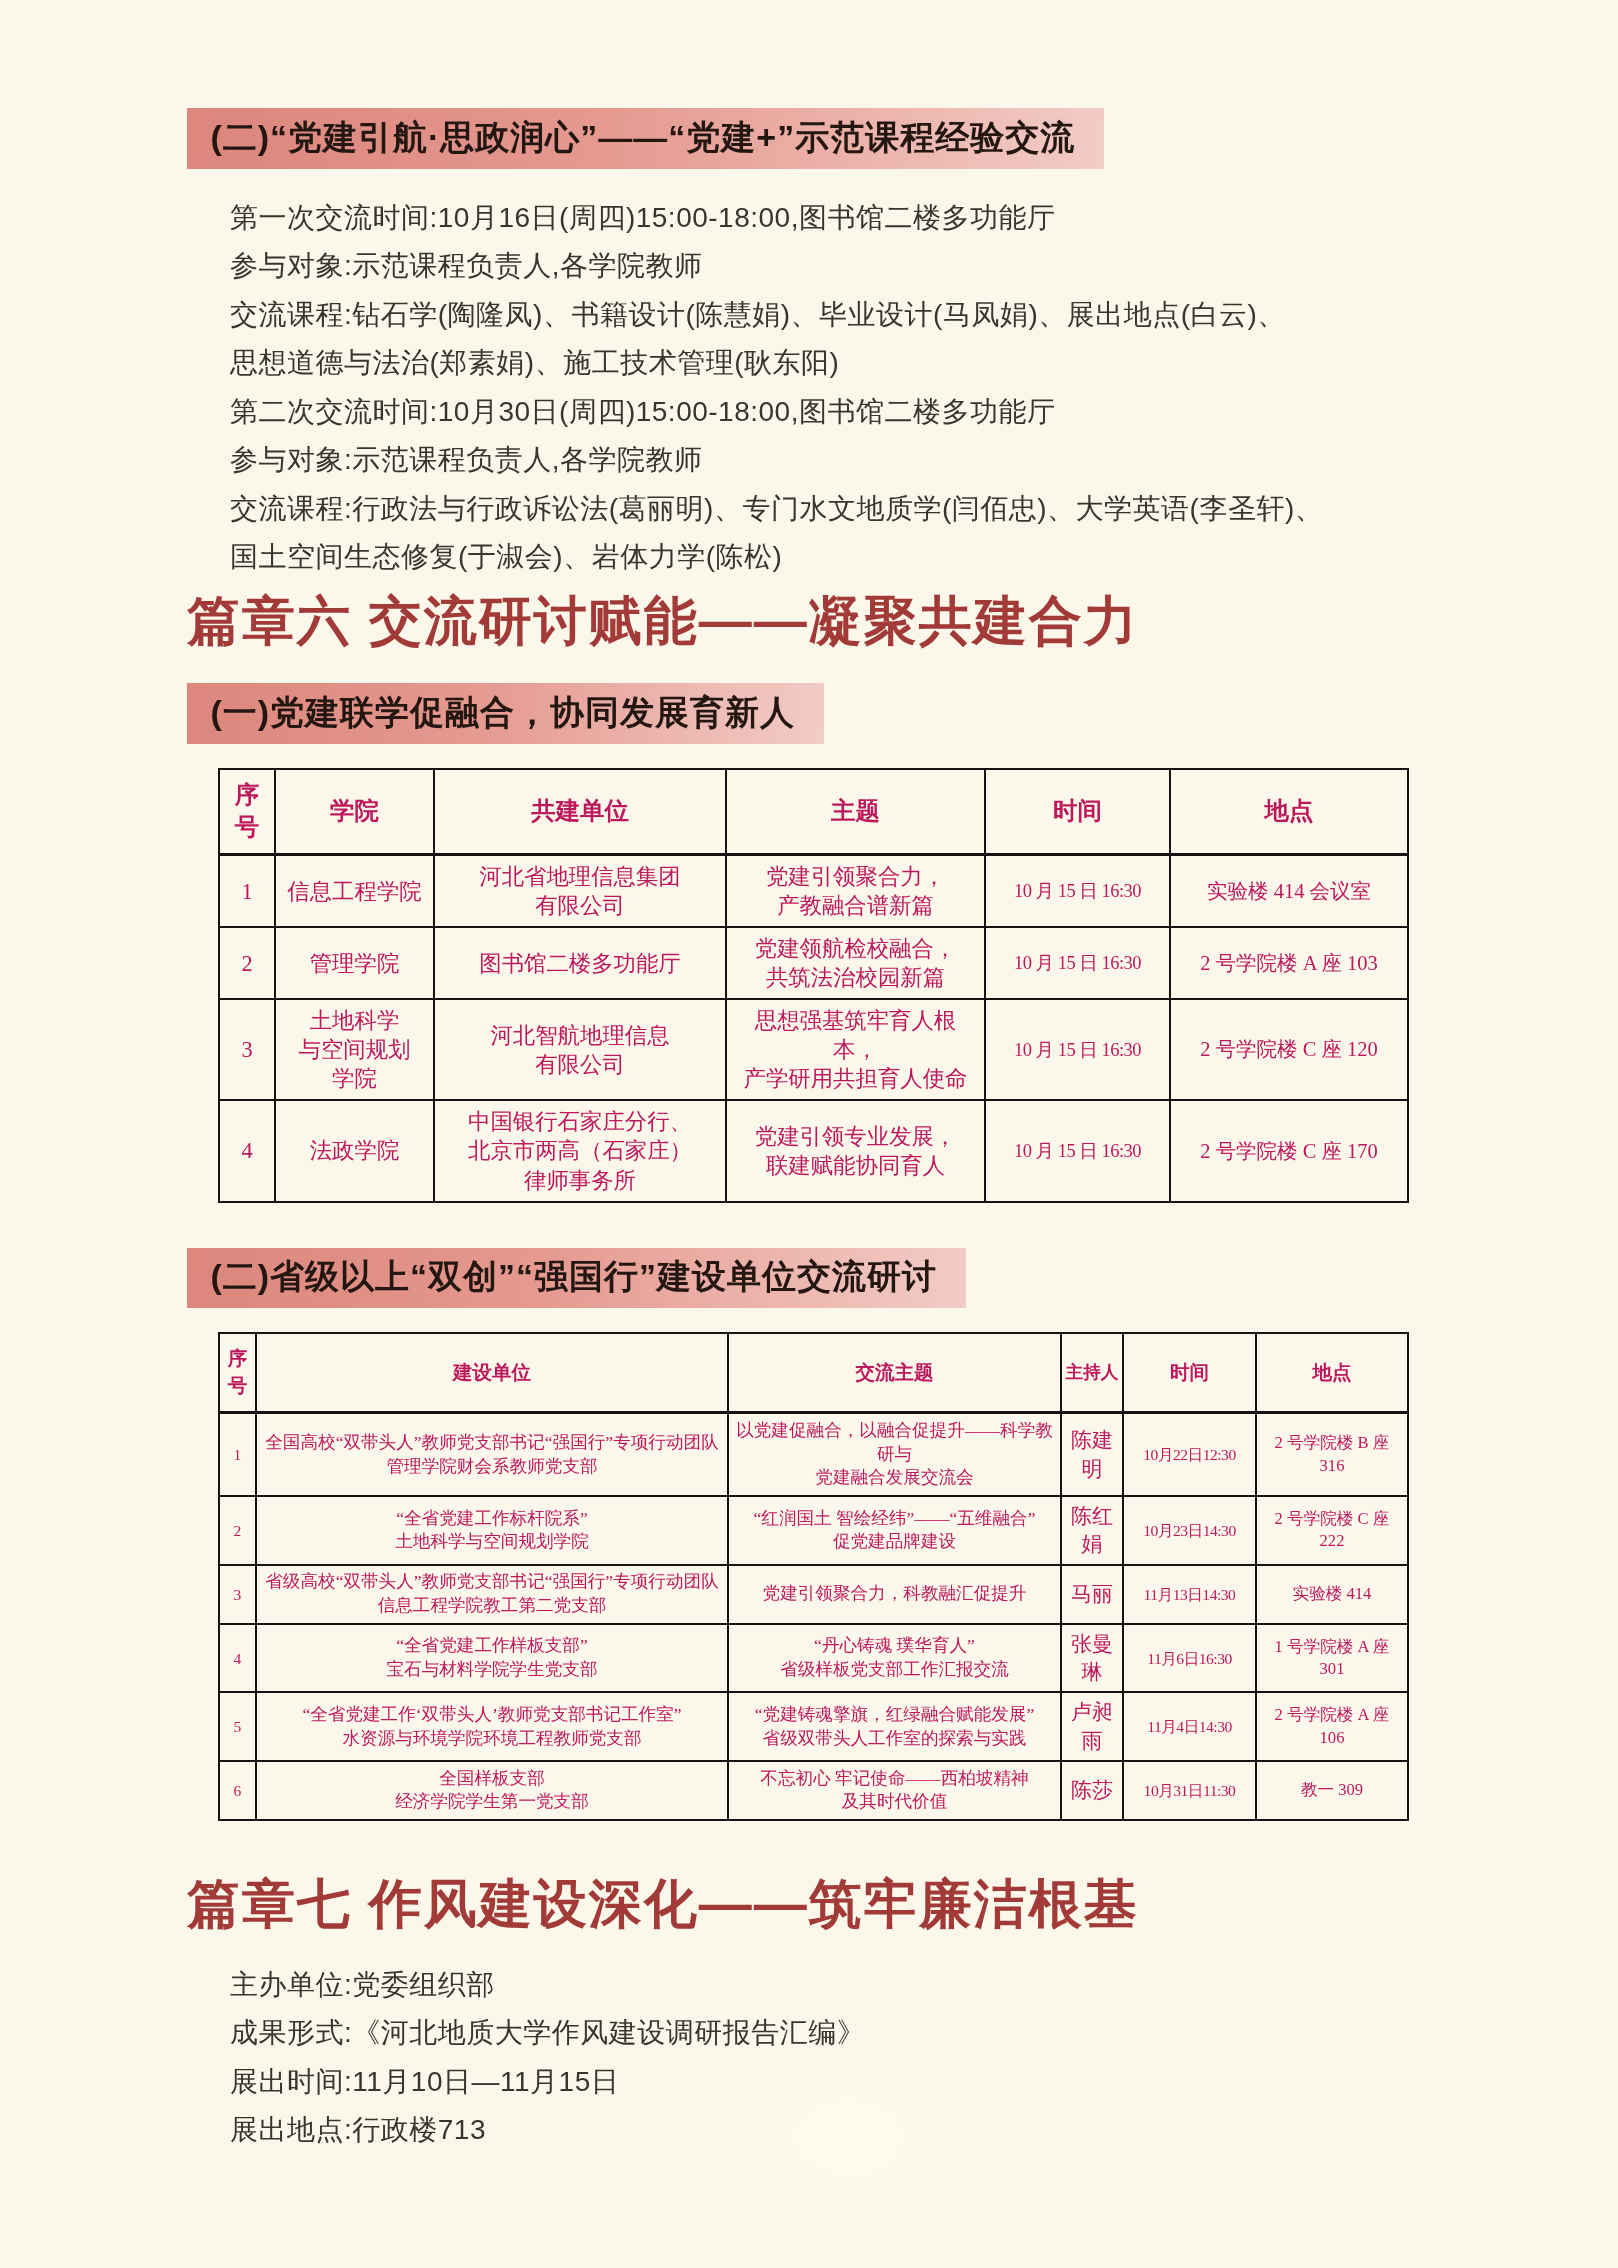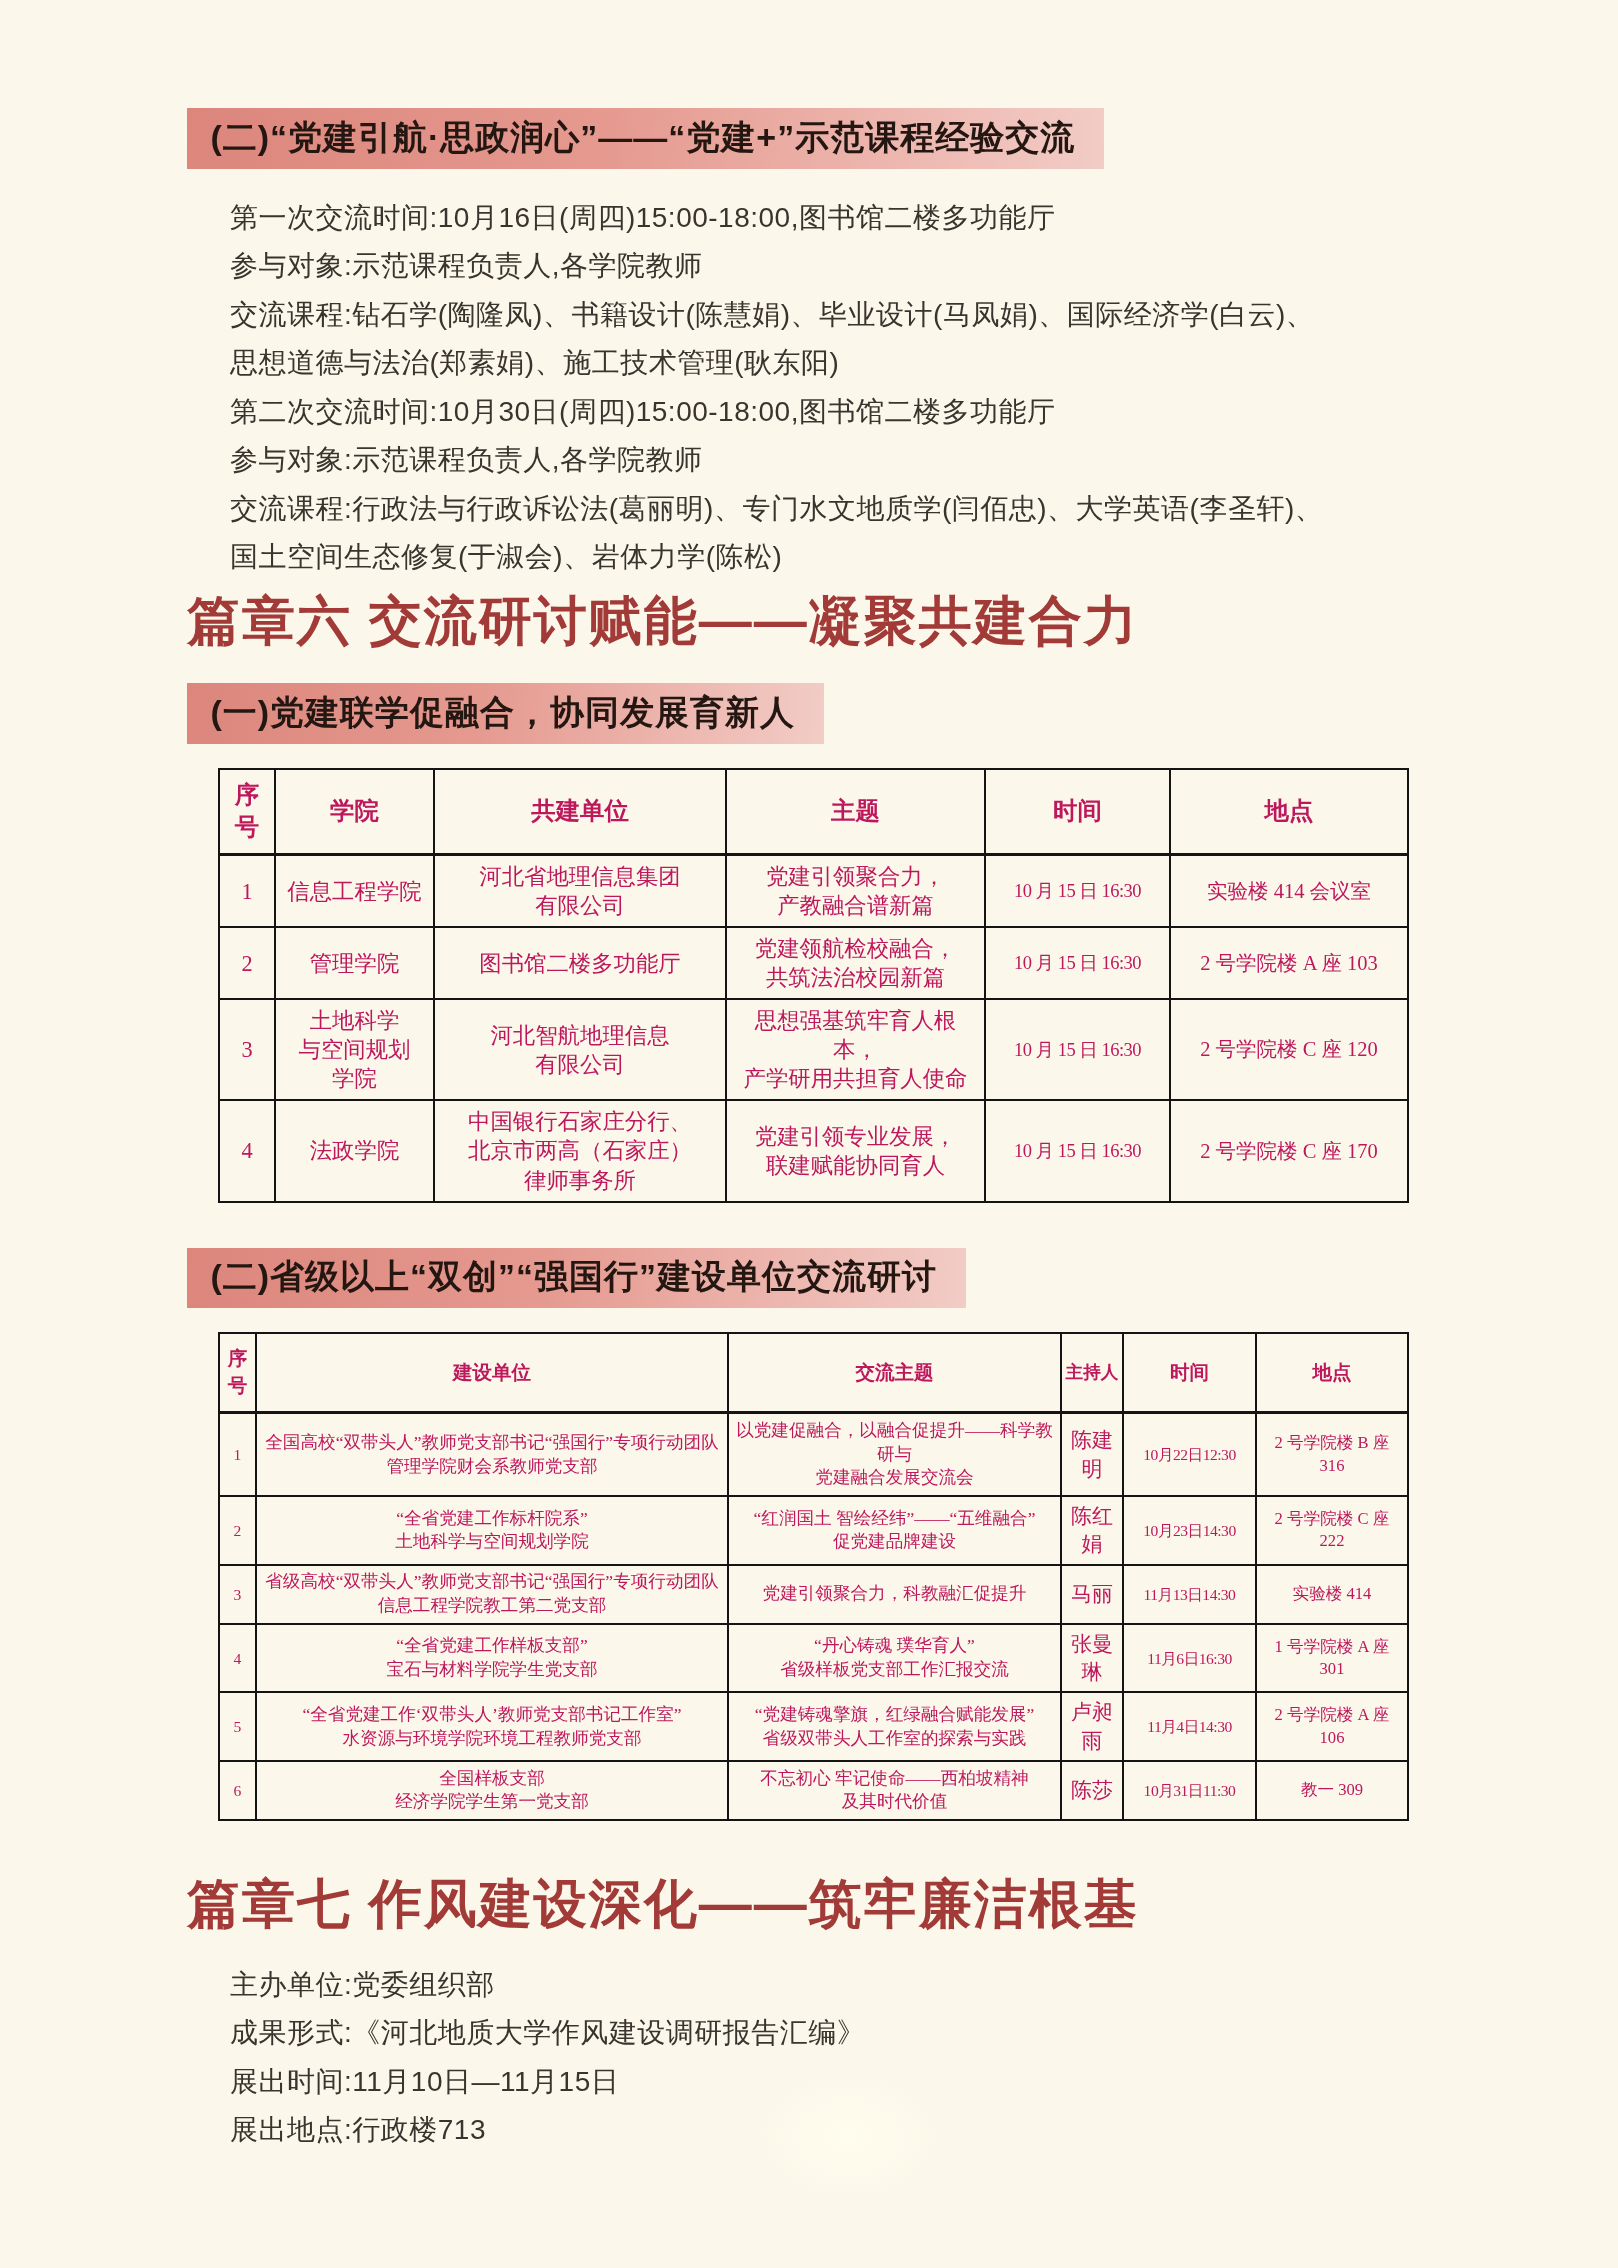--- a/index.html
+++ b/index.html
@@ -100,21 +100,21 @@
 <body>
 
 <div class="page">
 
   <div class="banner-block">
     <div class="banner">(二)“党建引航·思政润心”——“党建+”示范课程经验交流</div>
   </div>
 
   <p class="body first">第一次交流时间:10月16日(周四)15:00-18:00,图书馆二楼多功能厅</p>
   <p class="body">参与对象:示范课程负责人,各学院教师</p>
-  <p class="body">交流课程:钻石学(陶隆凤)、书籍设计(陈慧娟)、毕业设计(马凤娟)、国际经济学(白云)、</p>
+  <p class="body">交流课程:钻石学(陶隆凤)、书籍设计(陈慧娟)、毕业设计(马凤娟)、展出地点(白云)、</p>
   <p class="body">思想道德与法治(郑素娟)、施工技术管理(耿东阳)</p>
   <p class="body gap-top">第二次交流时间:10月30日(周四)15:00-18:00,图书馆二楼多功能厅</p>
   <p class="body">参与对象:示范课程负责人,各学院教师</p>
   <p class="body">交流课程:行政法与行政诉讼法(葛丽明)、专门水文地质学(闫佰忠)、大学英语(李圣轩)、</p>
   <p class="body">国土空间生态修复(于淑会)、岩体力学(陈松)</p>
 
   <h1 class="chapter">篇章六 交流研讨赋能——凝聚共建合力</h1>
 
   <div class="banner-block">
     <div class="banner sub1">(一)党建联学促融合，协同发展育新人</div>

